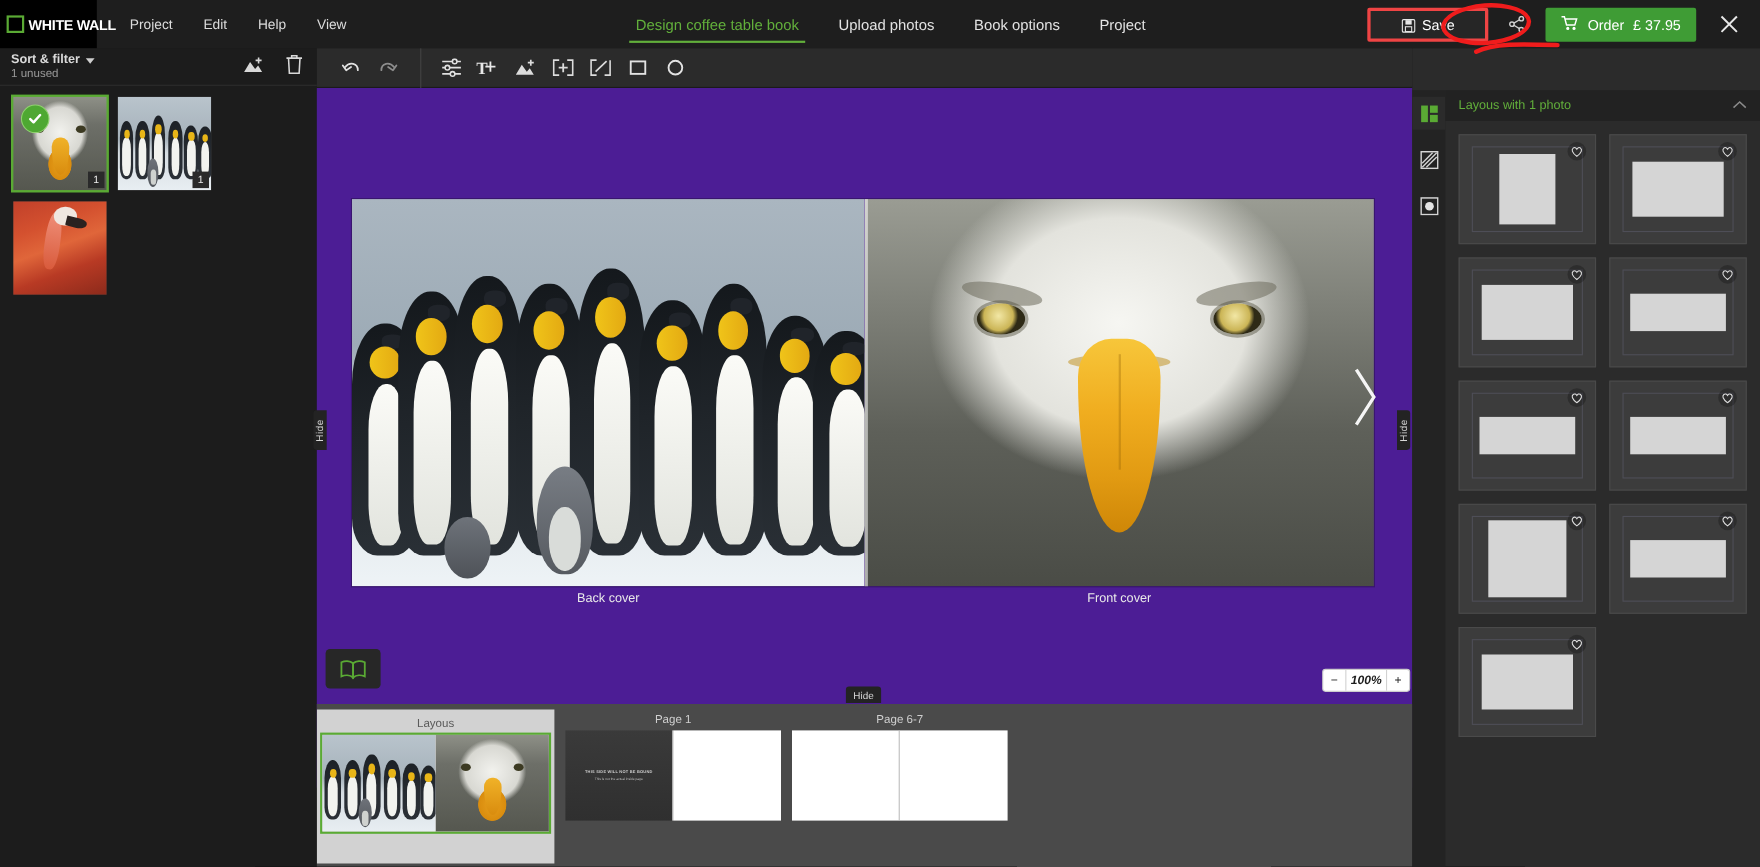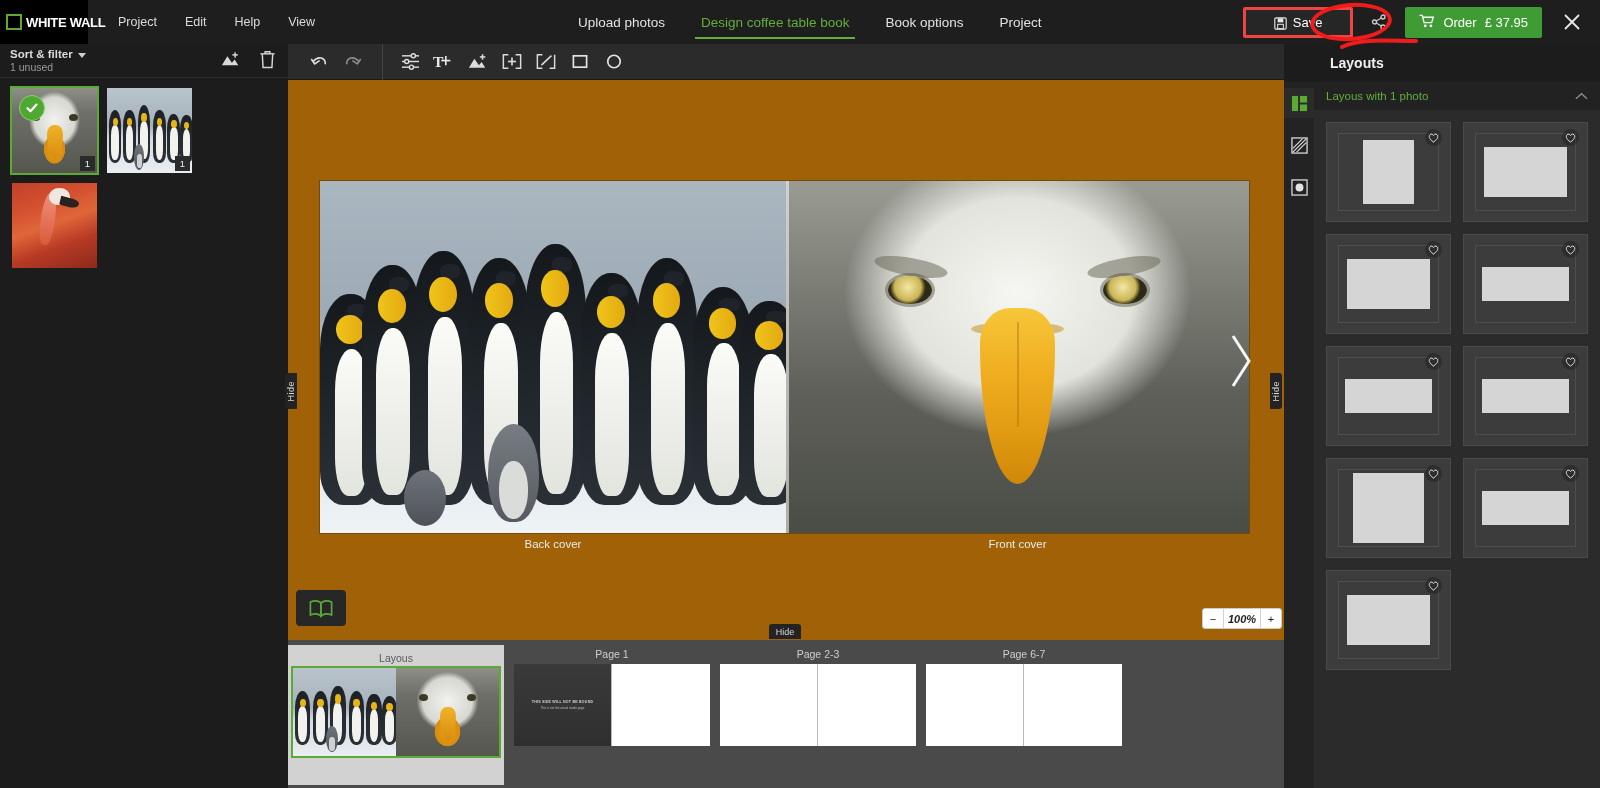--- a/index.html
+++ b/index.html
@@ -196,21 +196,21 @@
   .tb-group.g1 { padding: 0 12px 0 14px; border-right: 1px solid #434343; }
   .tb-group.g2 { padding: 0 10px; }
   .tb-btn {
     width: 34px; height: 36px; display: flex; align-items: center;
     justify-content: center;
   }
 
   
   .canvas {
     position: absolute; left: 288px; top: 80px; width: 996px; height: 636px;
-    background: #a16207; overflow: hidden;
+    background: #4c1d95; overflow: hidden;
   }
   .spread {
     position: absolute; left: 32px; top: 101px; width: 929px; height: 352px;
     display: flex; box-shadow: 0 0 0 1px rgba(0,0,0,0.25);
   }
   .page-half { position: relative; overflow: hidden; }
   .page-half.back { width: 466px; height: 352px; }
   .page-half.front { width: 463px; height: 352px; }
   .spine {
     position: absolute; left: 466px; top: 0; width: 3px; height: 352px;
@@ -432,22 +432,22 @@
       <div class="brand-text">WHITE WALL</div>
     </div>
     <div class="menu">
       <div class="menu-item">Project</div>
       <div class="menu-item">Edit</div>
       <div class="menu-item">Help</div>
       <div class="menu-item">View</div>
     </div>
 
     <div class="tabs">
+      <div class="tab active">Design coffee table book</div>
       <div class="tab">Upload photos</div>
-      <div class="tab active">Design coffee table book</div>
       <div class="tab">Book options</div>
       <div class="tab">Project</div>
     </div>
 
     <div class="top-right">
       <div class="save-btn">
         <span class="save-icon">
           <svg width="13" height="13" viewBox="0 0 16 16">
             <rect x="1" y="1" width="14" height="14" rx="1.5" fill="none" stroke="#e6e6e6" stroke-width="1.4"></rect>
             <rect x="4.5" y="1.6" width="7" height="5" fill="#e6e6e6"></rect>
@@ -749,40 +749,32 @@
       <div class="fs-label">Page 1</div>
       <div class="fs-pages">
         <div class="fs-page l dark">
           <div class="fs-nobind-1">THIS SIDE WILL NOT BE BOUND</div>
           <div class="fs-nobind-2">This is not the actual inside page</div>
         </div>
         <div class="fs-page"></div>
       </div>
     </div>
 
-    <div class="fs-item">
-      <div class="fs-label">Page 2-3</div>
-      <div class="fs-pages">
-        <div class="fs-page l"></div>
-        <div class="fs-page"></div>
-      </div>
-    </div>
 
 
     <div class="fs-item">
       <div class="fs-label">Page 6-7</div>
       <div class="fs-pages">
         <div class="fs-page l"></div>
         <div class="fs-page"></div>
       </div>
     </div>
   </div>
 
   <div class="rightpanel">
-    <div class="rp-title">Layouts</div>
 
     <div class="rp-rail">
       <div class="rail-btn active">
         <svg width="17" height="17" viewBox="0 0 18 18">
           <rect x="1" y="1" width="6.5" height="16" fill="#5aaa34"></rect>
           <rect x="9.5" y="1" width="7.5" height="7" fill="#5aaa34"></rect>
           <rect x="9.5" y="10" width="7.5" height="7" fill="#5aaa34"></rect>
         </svg>
       </div>
       <div class="rail-btn">

